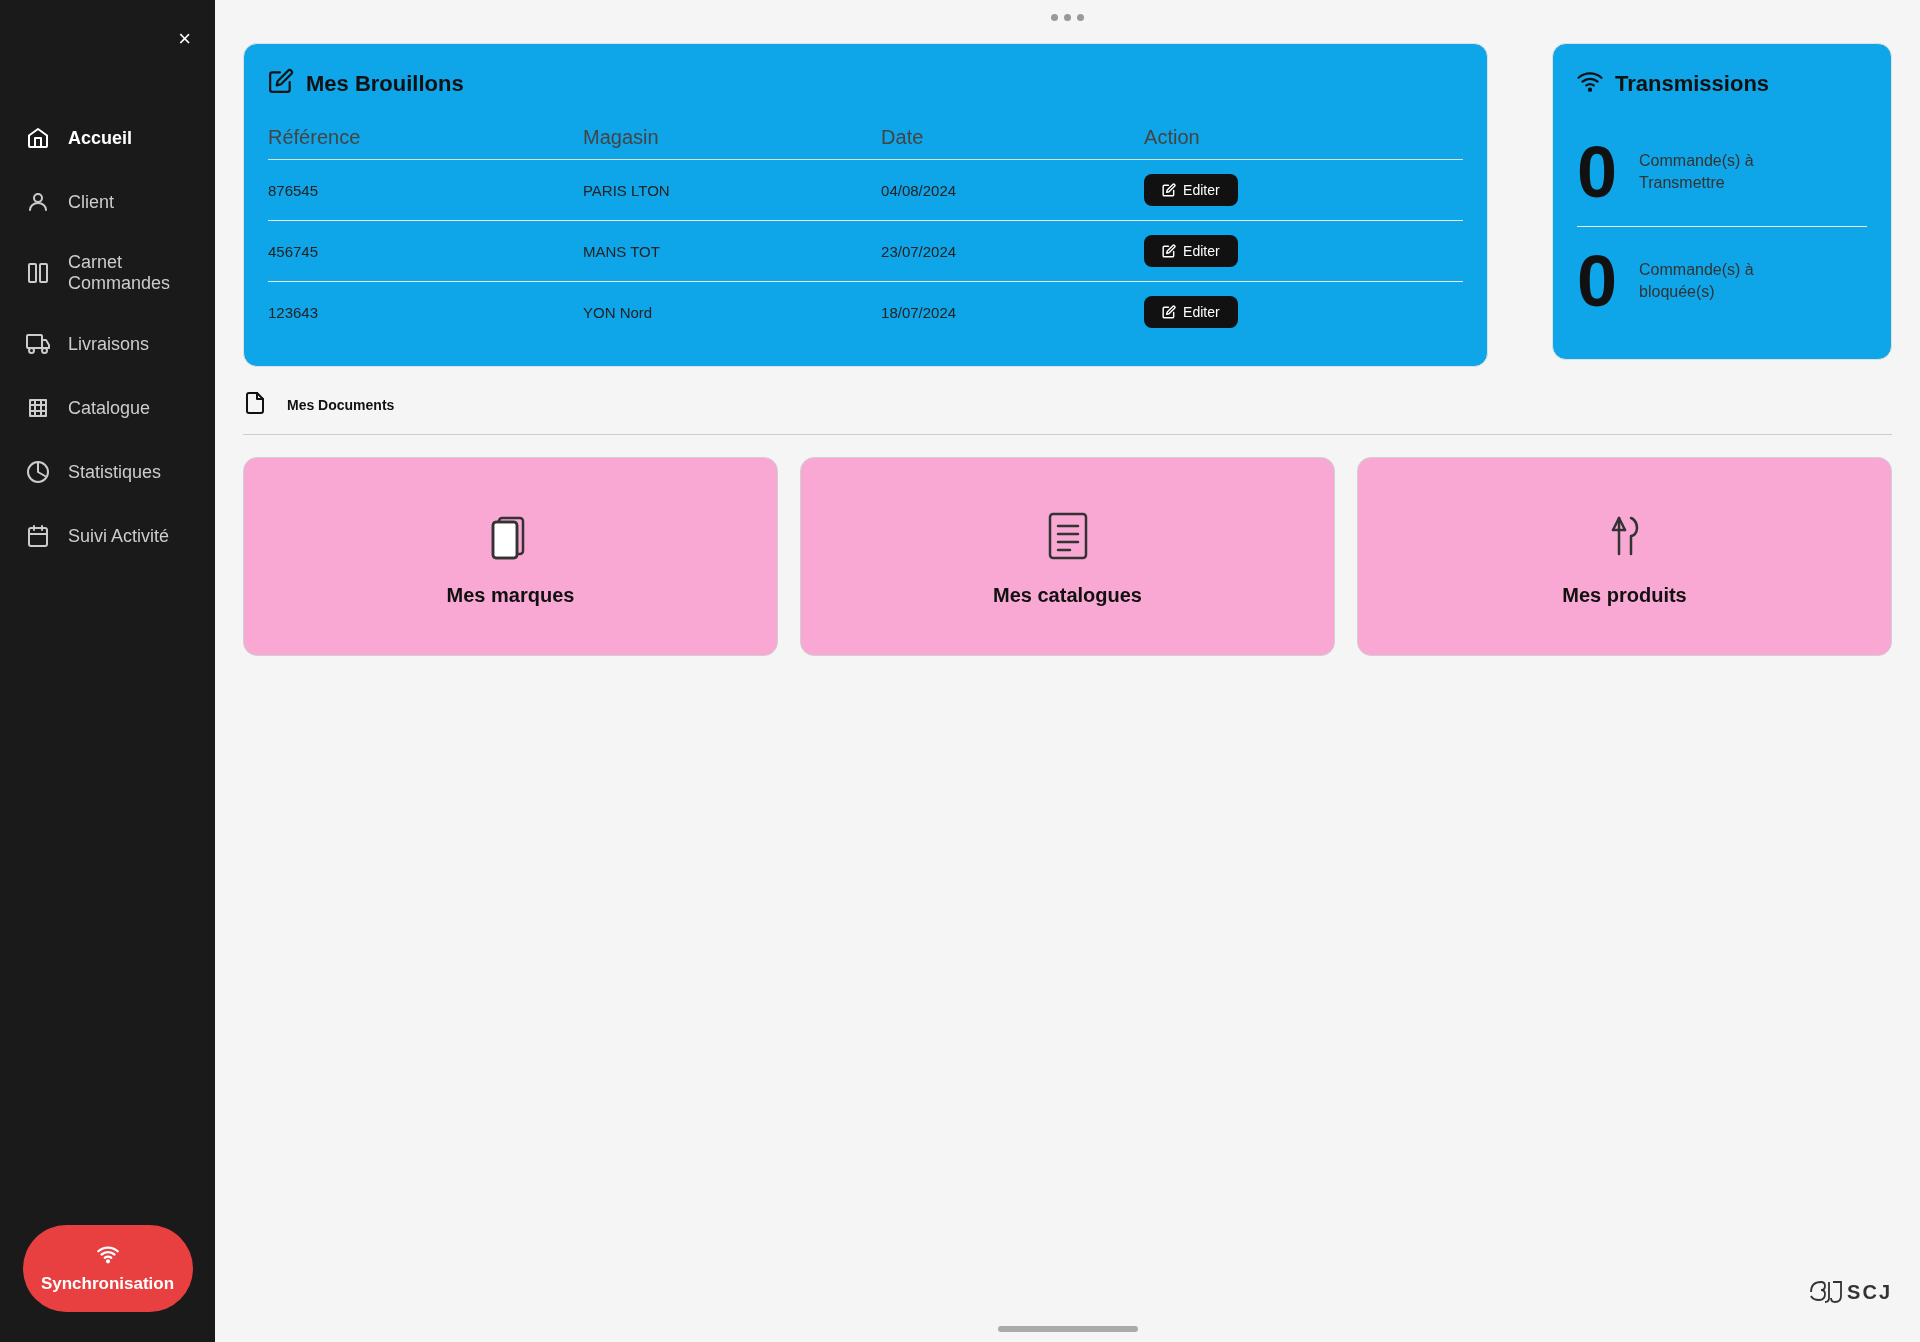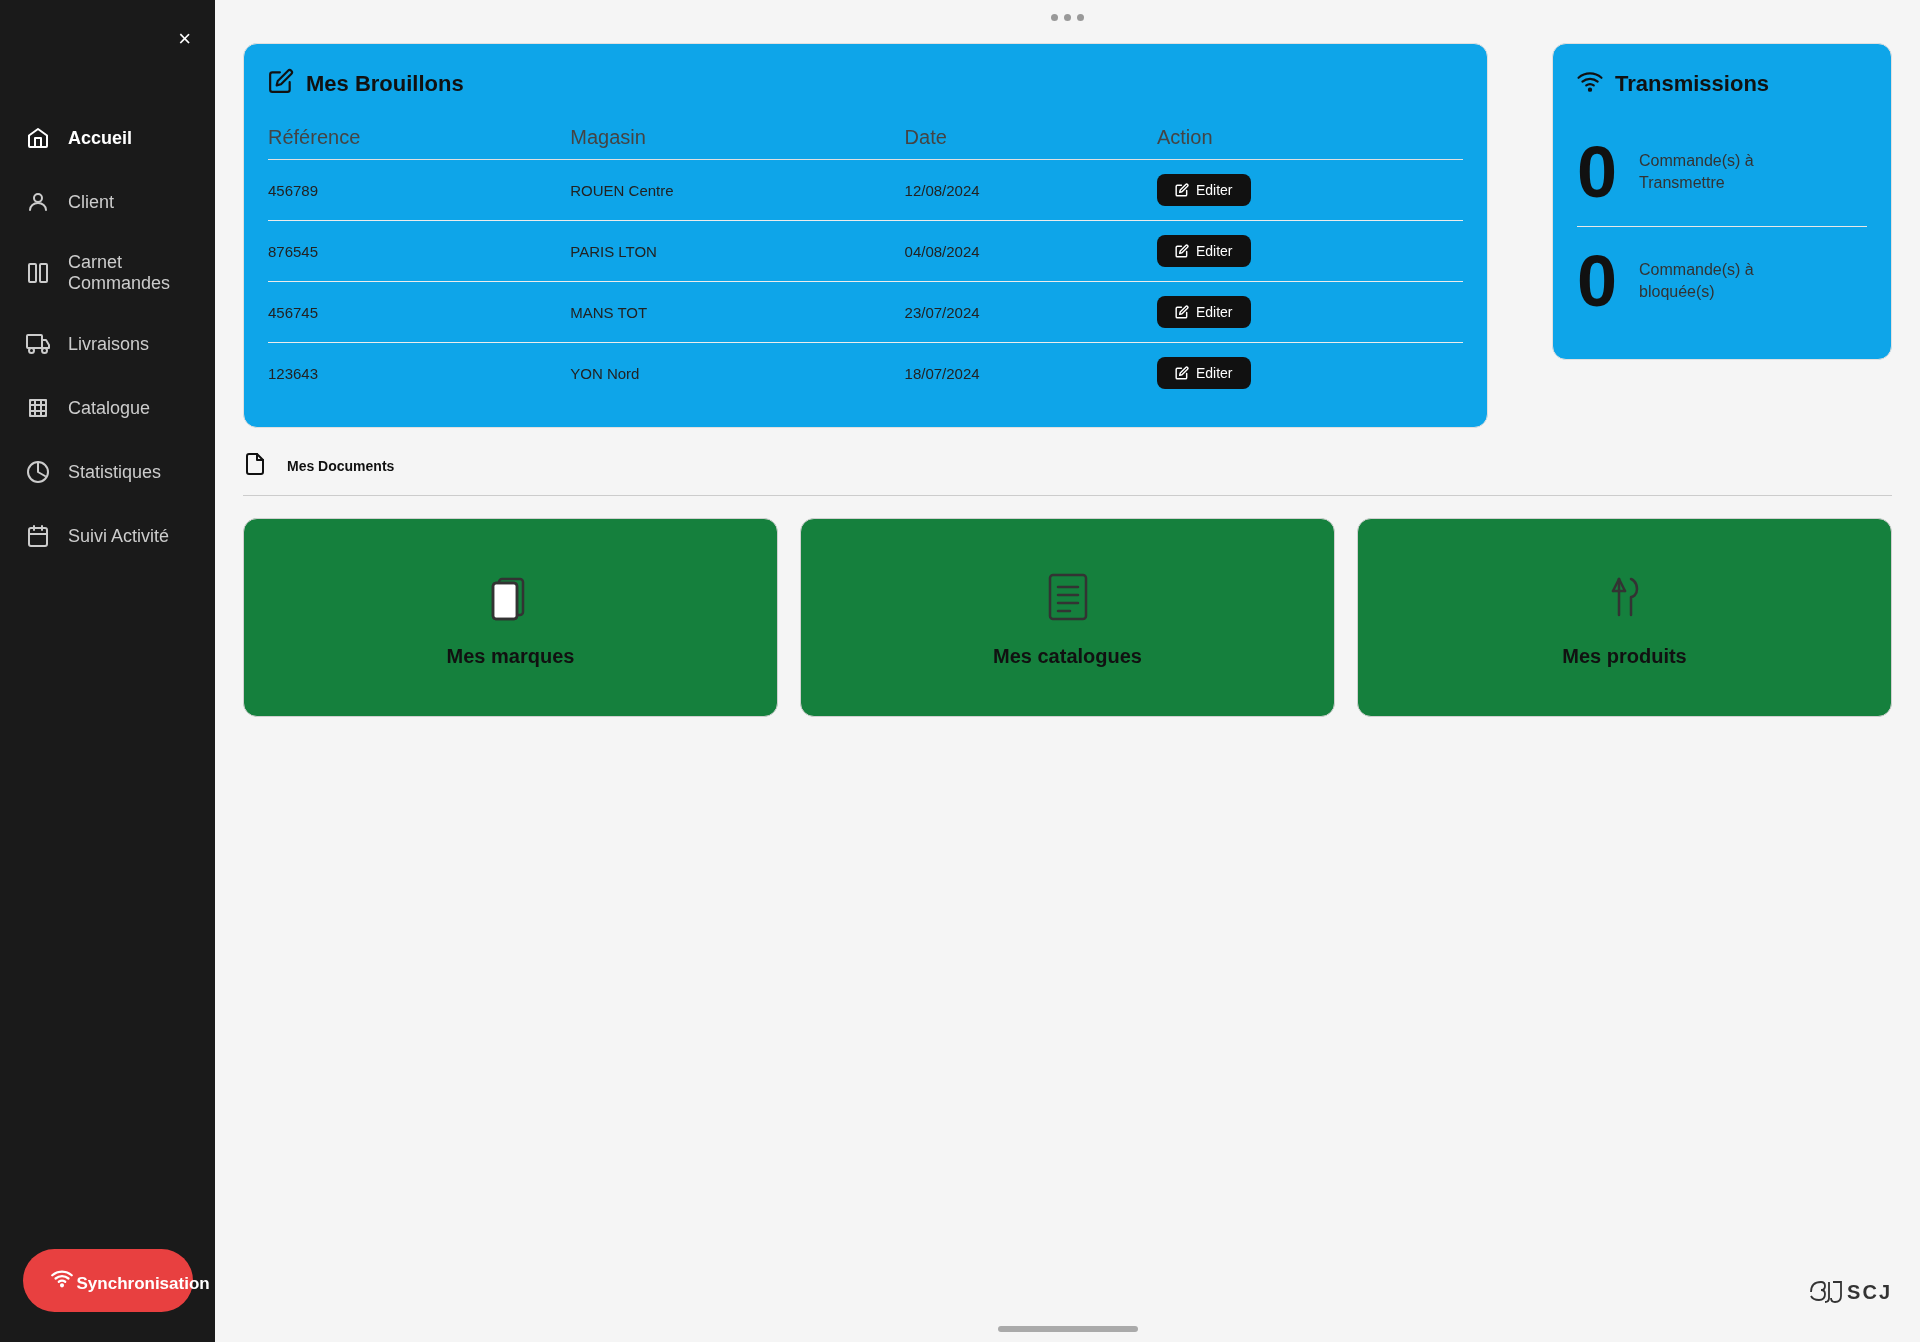--- a/index.html
+++ b/index.html
@@ -70,22 +70,22 @@
       margin-top: auto;
       background: #e84040;
       color: #fff;
       border: none;
       border-radius: 50px;
       padding: 18px 28px;
       font-size: 17px;
       font-weight: 600;
       cursor: pointer;
       display: flex;
-      flex-direction: row;
-      align-items: flex-end;
+      flex-direction: column;
+      align-items: center;
       gap: 4px;
       width: 170px;
     }
     .sync-btn .sync-icon {
       font-size: 20px;
     }
 
     
     .main {
       flex: 1;
@@ -229,21 +229,21 @@
       border: none;
       border-top: 1.5px solid #ccc;
       margin-bottom: 22px;
     }
     .doc-cards {
       display: flex;
       gap: 22px;
     }
     .doc-card {
       flex: 1;
-      background: #15803d;
+      background: #f9a8d4;
       border-radius: 14px;
       border: 1.5px solid #d0d0d0;
       display: flex;
       flex-direction: column;
       align-items: center;
       justify-content: center;
       padding: 48px 20px;
       gap: 18px;
       cursor: pointer;
       transition: box-shadow 0.15s;
@@ -408,31 +408,20 @@
         <table class="table">
           <thead>
             <tr>
               <th>Référence</th>
               <th>Magasin</th>
               <th>Date</th>
               <th>Action</th>
             </tr>
           </thead>
           <tbody id="brouillons-tbody">
-          <tr>
-                <td>456789</td>
-                <td>ROUEN Centre</td>
-                <td>12/08/2024</td>
-                <td>
-                  <button class="edit-btn"><svg width="14" height="14" viewBox="0 0 24 24" fill="none" stroke="currentColor" stroke-width="2.5" stroke-linecap="round" stroke-linejoin="round">
-                      <path d="M11 4H4a2 2 0 00-2 2v14a2 2 0 002 2h14a2 2 0 002-2v-7"></path>
-                      <path d="M18.5 2.5a2.121 2.121 0 013 3L12 15l-4 1 1-4 9.5-9.5z"></path>
-                    </svg>Editer</button>
-                </td>
-              </tr>
               <tr>
                 <td>876545</td>
                 <td>PARIS LTON</td>
                 <td>04/08/2024</td>
                 <td>
                   <button class="edit-btn"><svg width="14" height="14" viewBox="0 0 24 24" fill="none" stroke="currentColor" stroke-width="2.5" stroke-linecap="round" stroke-linejoin="round">
                       <path d="M11 4H4a2 2 0 00-2 2v14a2 2 0 002 2h14a2 2 0 002-2v-7"></path>
                       <path d="M18.5 2.5a2.121 2.121 0 013 3L12 15l-4 1 1-4 9.5-9.5z"></path>
                     </svg>Editer</button>
                 </td>

